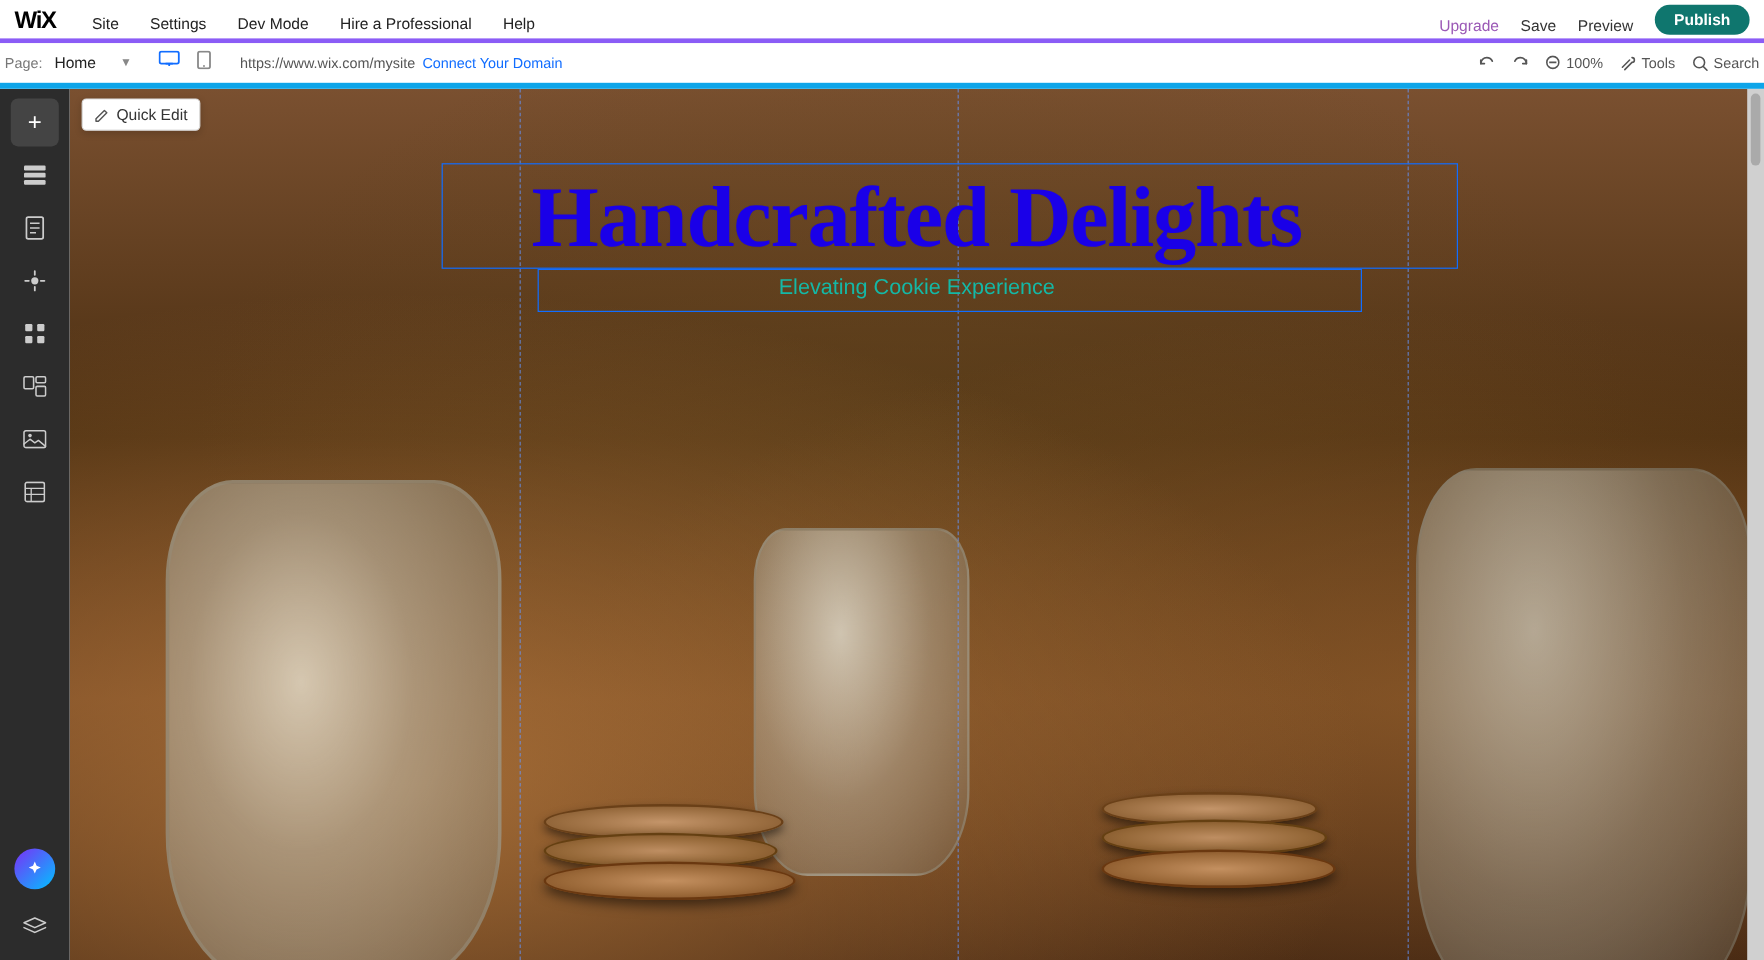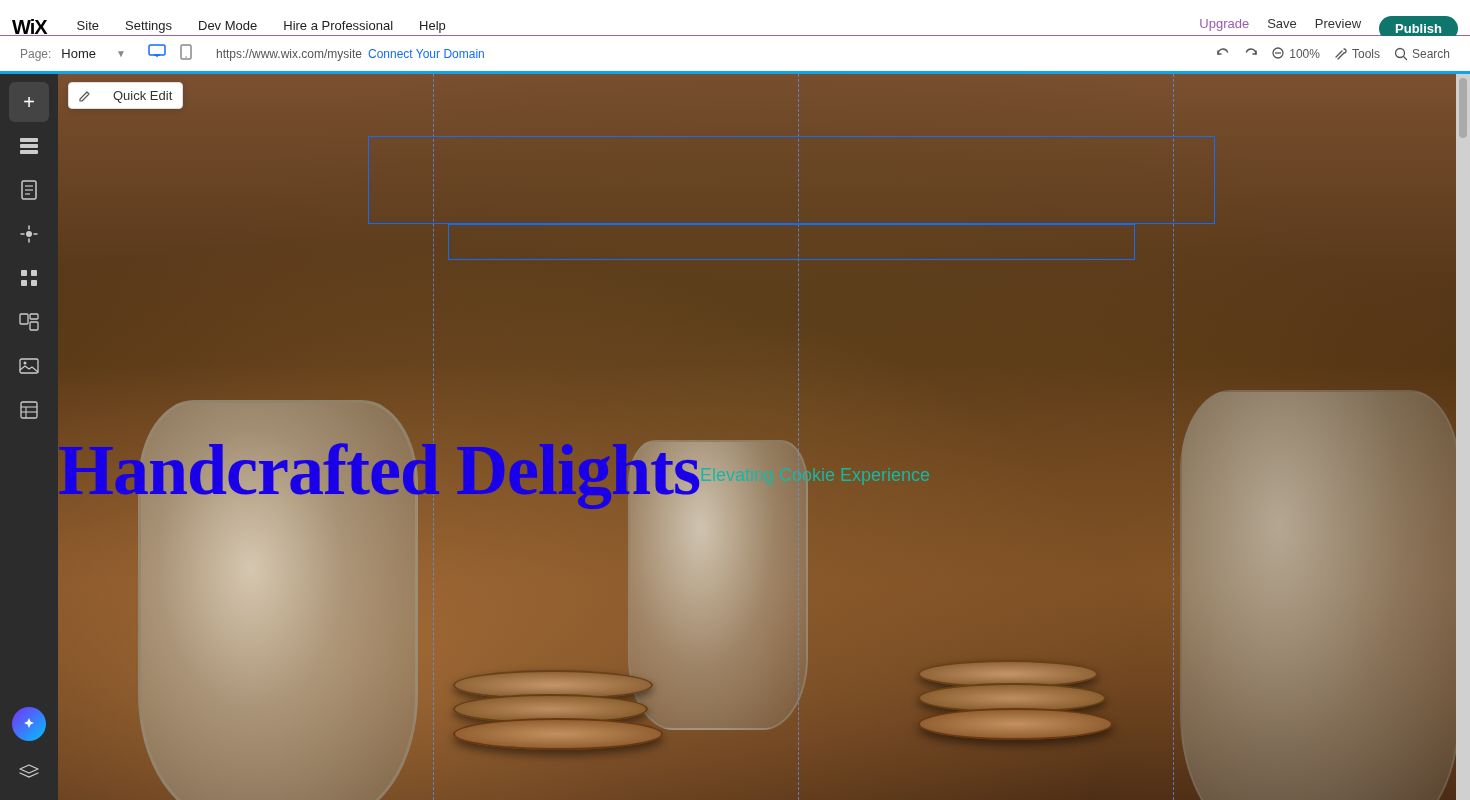--- a/index.html
+++ b/index.html
@@ -1,25 +1,25 @@
 <!DOCTYPE html>
 <html><head>
   <meta charset="utf-8">
   <style>
     * { box-sizing: border-box; margin: 0; padding: 0; }
     body { font-family: 'Helvetica Neue', Arial, sans-serif; background: #f0f0f0; overflow: hidden; width: 1470px; height: 800px; }
 
     
     .top-nav {
       display: flex;
-      align-items: flex-start;
+      align-items: flex-end;
       height: 36px;
       background: #fff;
-      border-bottom: 1px solid #8b5cf6;
-      padding: 16px 12px;
+      border-bottom: 4px solid #8b5cf6;
+      padding: 3px 12px;
       gap: 18px;
       position: relative;
       z-index: 100;
     }
     .wix-logo {
       font-weight: 900;
       font-size: 20px;
       color: #000;
       letter-spacing: -1px;
       margin-right: 8px;
@@ -59,22 +59,22 @@
       font-weight: 600;
       cursor: pointer;
     }
 
     
     .secondary-toolbar {
       display: flex;
       align-items: center;
       height: 38px;
       background: #fff;
-      border-bottom: 3px solid #0ea5e9;
-      padding: 0 20px;
+      border-bottom: 5px solid #0ea5e9;
+      padding: 0 4px;
       gap: 10px;
       position: relative;
       z-index: 100;
     }
     .page-label {
       font-size: 12px;
       color: #777;
     }
     .page-select {
       display: flex;
@@ -206,21 +206,21 @@
     .quick-edit-tooltip {
       position: absolute;
       top: 8px;
       left: 10px;
       background: #fff;
       border: 1px solid #ddd;
       border-radius: 4px;
       padding: 5px 10px;
       display: flex;
       align-items: center;
-      gap: 22px;
+      gap: 6px;
       font-size: 13px;
       color: #333;
       cursor: pointer;
       box-shadow: 0 2px 6px rgba(0,0,0,0.15);
       z-index: 50;
     }
 
     
     .hero-canvas {
       width: 100%;
@@ -288,21 +288,21 @@
     }
 
     
     .hero-content {
       position: absolute;
       top: 0;
       left: 0;
       right: 0;
       bottom: 0;
       display: flex;
-      flex-direction: row;
+      flex-direction: column;
       align-items: center;
       padding-top: 68px;
       z-index: 10;
     }
     .hero-title {
       font-size: 72px;
       font-weight: 700;
       color: #1a00e8;
       text-align: center;
       line-height: 1.1;

